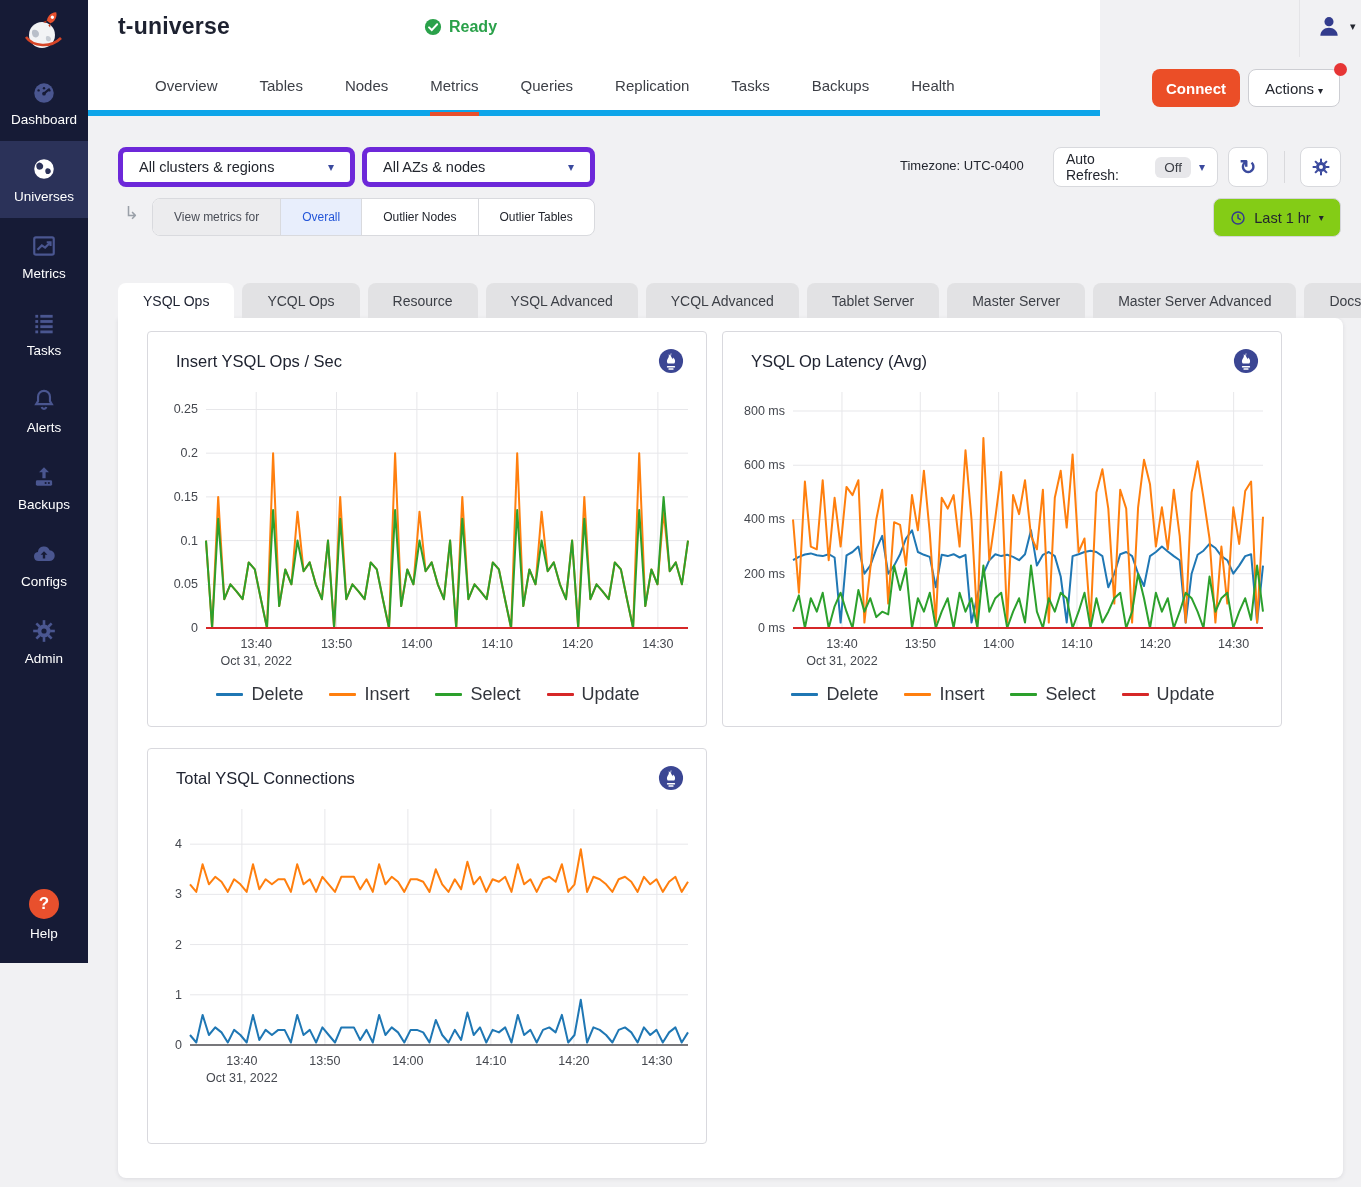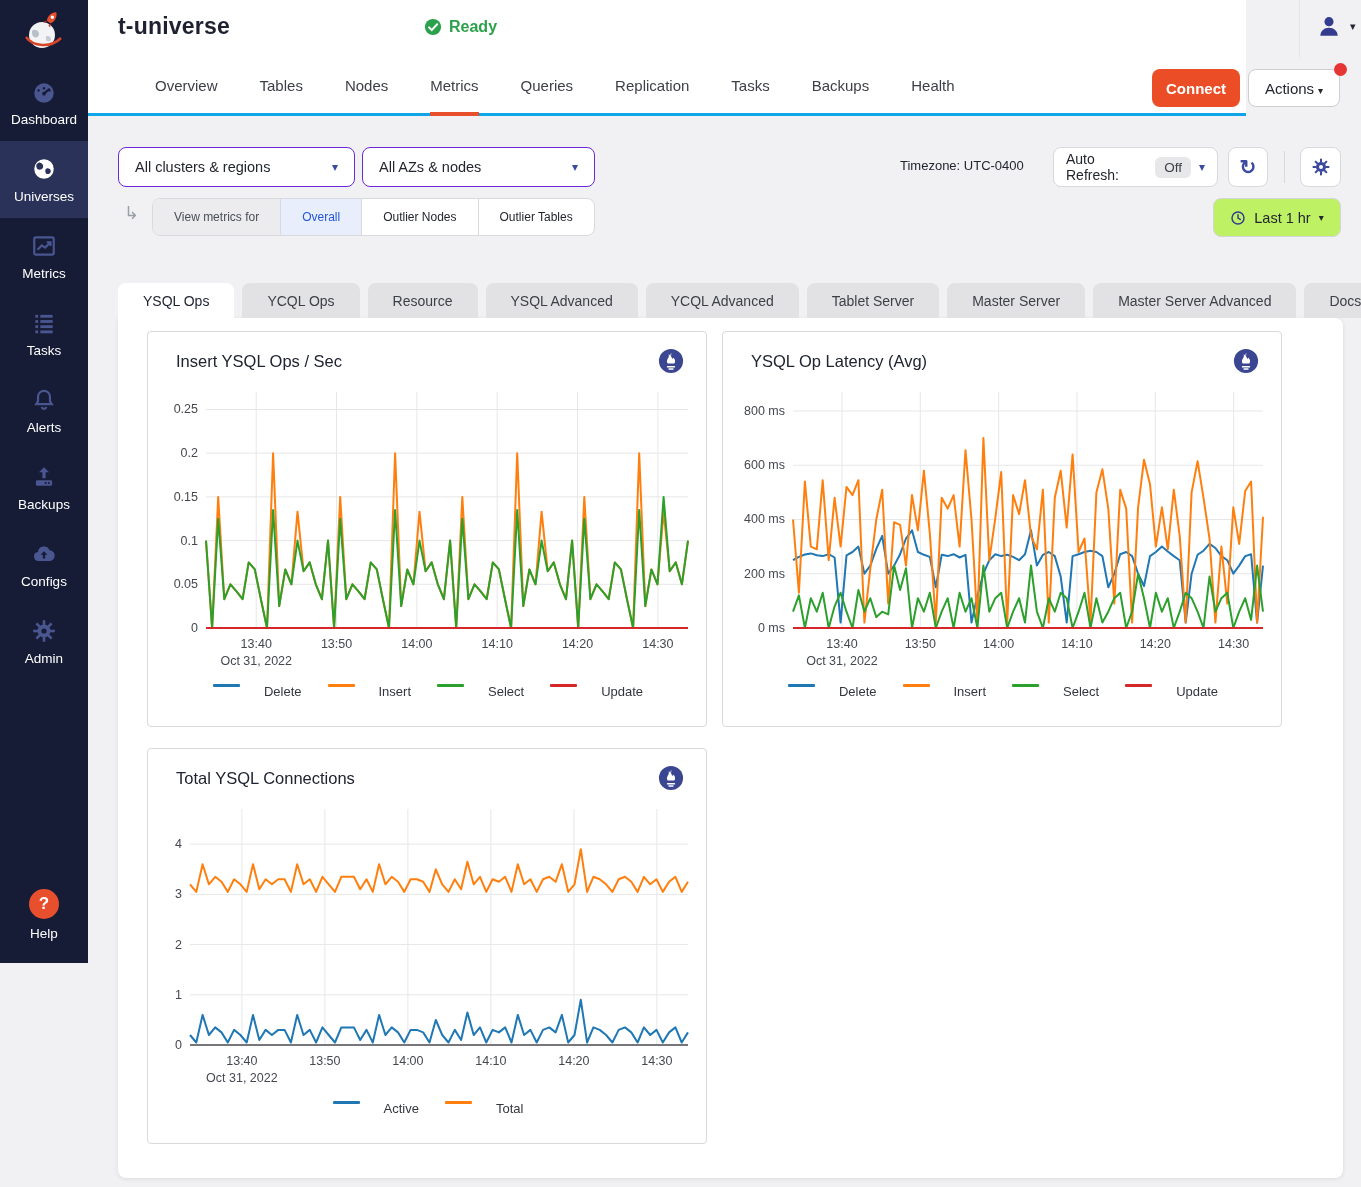--- a/index.html
+++ b/index.html
@@ -9,63 +9,63 @@
   
   .sidebar { position:absolute; left:0; top:0; width:88px; height:963px; background:#161b36; display:flex; flex-direction:column; align-items:center; z-index:5; }
   .logo { width:88px; height:64px; display:flex; align-items:center; justify-content:center; cursor:pointer; }
   .side-item { width:88px; height:77px; display:flex; flex-direction:column; align-items:center; justify-content:center; gap:7px; cursor:pointer; color:#fff; font-size:13.5px; text-decoration:none; }
   .side-item .sicon { height:26px; display:flex; align-items:center; }
   .side-item.active { background:#2b3259; }
   .side-item.help { margin-top:auto; margin-bottom:10px; }
   .help-circle { width:30px; height:30px; border-radius:50%; background:#e8502d; color:#fff; font-weight:bold; font-size:17px; display:flex; align-items:center; justify-content:center; }
 
   
-  .topbar { position:absolute; left:88px; top:0; width:1158px; height:116px; background:#fff; border-bottom:3px solid #0ea5e9; }
+  .topbar { position:absolute; left:88px; top:0; width:1012px; height:116px; background:#fff; border-bottom:6px solid #0ea5e9; }
   .uni-title { position:absolute; left:30px; top:13px; font-size:23px; font-weight:bold; color:#1d2130; letter-spacing:.2px; }
   .ready-badge { position:absolute; left:336px; top:18px; display:flex; align-items:center; gap:7px; color:#2aa14a; font-weight:bold; font-size:16px; }
   .hdr-divider { position:absolute; left:1211px; top:0; width:1px; height:57px; background:#e4e4e7; }
   .avatar-wrap { position:absolute; left:1228px; top:13px; display:flex; align-items:center; gap:8px; cursor:pointer; }
   .avatar-caret { font-size:11px; color:#23262e; }
   .nav-tabs { position:absolute; left:30px; top:57px; height:59px; display:flex; gap:42px; align-items:stretch;margin-left:37px; }
   .nav-tab { display:flex; align-items:center; font-size:15px; color:#3c3f46; cursor:pointer; border-bottom:4px solid transparent; padding-top:2px; }
   .nav-tab.active { border-bottom-color:#e8502d; }
   .btn-connect { position:absolute; left:1064px; top:69px; width:88px; height:38px; background:#eb4e27; color:#fff; font-weight:bold; font-size:15px; border:none; border-radius:8px; cursor:pointer; }
   .btn-actions { position:absolute; left:1160px; top:69px; width:92px; height:38px; background:#fff; color:#23262e; font-size:15px; border:1px solid #cdced3; border-radius:8px; cursor:pointer; }
   .btn-actions .caret { font-size:10px; margin-left:4px; }
   .actions-dot { position:absolute; left:1246px; top:63px; width:13px; height:13px; border-radius:50%; background:#e63535; }
 
   
-  .select-box { position:absolute; height:40px; background:#fff; border:1px solid #6d28d9; border-radius:8px; display:flex; align-items:center; justify-content:space-between; padding:0 16px; font-size:14.5px; cursor:pointer; }
+  .select-box { position:absolute; height:40px; background:#fff; border:5px solid #6d28d9; border-radius:8px; display:flex; align-items:center; justify-content:space-between; padding:0 16px; font-size:14.5px; cursor:pointer; }
   .select-caret { color:#3b4a9e; font-size:12px; }
   .tz-label { position:absolute; left:900px; top:158px; font-size:13px; color:#23262e; }
   .auto-refresh { position:absolute; left:1053px; top:147px; width:165px; height:40px; background:#fff; border:1px solid #d8d9dd; border-radius:8px; display:flex; align-items:center; gap:8px; padding:0 12px; font-size:14px; cursor:pointer; }
   .off-pill { background:#e7e7ea; border-radius:6px; padding:3px 9px; font-size:13.5px; color:#3c3f46; }
   .icon-btn { position:absolute; width:41px; height:40px; background:#fff; border:1px solid #d8d9dd; border-radius:8px; display:flex; align-items:center; justify-content:center; cursor:pointer; color:#3b4a9e; }
   .refresh-glyph { font-size:20px; font-weight:bold; line-height:1; }
   .tool-divider { position:absolute; left:1284px; top:151px; width:1px; height:32px; background:#d9d9dc; }
   .hook-arrow { position:absolute; left:124px; top:202px; font-size:18px; color:#9aa0a8; }
   .segmented { position:absolute; left:152px; top:198px; height:38px; display:flex; border:1px solid #d9dade; border-radius:8px; overflow:hidden; background:#fff; }
   .seg-item { display:flex; align-items:center; padding:0 21px; font-size:12px; border-right:1px solid #d9dade; color:#23262e; cursor:pointer; }
   .seg-item:last-child { border-right:none; }
   .seg-label { background:#ececee; color:#4a4e57; cursor:default; }
   .seg-item.active { background:#e8eefc; color:#2456d9; }
-  .last-range { position:absolute; left:1213px; top:198px; width:128px; height:39px; background:#bef264; border:1px solid #d4d5d9; border-radius:8px; display:flex; align-items:center; justify-content:center; gap:8px; font-size:14.5px; cursor:pointer; }
+  .last-range { position:absolute; left:1213px; top:198px; width:128px; height:39px; background:#84cc16; border:1px solid #d4d5d9; border-radius:8px; display:flex; align-items:center; justify-content:center; gap:8px; font-size:14.5px; cursor:pointer; }
   .last-range .caret { font-size:10px; }
 
   
   .metric-tabs { position:absolute; left:118px; top:283px; height:35px; display:flex; gap:8px; z-index:3; }
   .mtab { display:flex; align-items:center; padding:0 25px; font-size:14px; color:#3c3f46; background:#e2e2e4; border-radius:8px 8px 0 0; cursor:pointer; white-space:nowrap; }
   .mtab.active { background:#fff; color:#1d2130; }
   .panel { position:absolute; left:118px; top:318px; width:1225px; height:860px; background:#fff; border-radius:0 8px 8px 8px; box-shadow:0 1px 4px rgba(40,40,60,.10); }
   .card { position:absolute; width:560px; height:396px; background:#fff; border:1px solid #d9d9de; border-radius:4px; }
   .card-head { display:flex; align-items:center; justify-content:space-between; padding:16px 22px 0 28px; }
   .card-title { font-size:16.5px; color:#202431; }
   .chart-mount { position:absolute; left:12px; top:54px; width:536px; }
   .legend { display:flex; justify-content:center; gap:26px; margin-top:10px; }
-  .lg { display:flex; align-items:flex-start; gap:24px; font-size:13px; color:#33363d; cursor:pointer; }
+  .lg { display:flex; align-items:center; gap:8px; font-size:18px; color:#33363d; cursor:pointer; }
   .lg-line { width:27px; height:3px; border-radius:1px; display:inline-block; }
   text.tick { font-family:"Liberation Sans",sans-serif; font-size:12.5px; fill:#45484f; }
 </style>
 </head>
 <body>
 
 <div class="sidebar">
   <div class="logo">
     <svg width="48" height="48" viewBox="0 0 48 48">
       <circle cx="22" cy="27" r="13" fill="#f2f3f5"></circle>
@@ -443,24 +443,15 @@
           <line x1="30" x2="528" y1="191.7872340425532" y2="191.7872340425532" stroke="#e7e7ea" stroke-width="1"></line>
           <text x="22" y="195.7872340425532" text-anchor="end" class="tick">1</text>
           <line x1="30" x2="528" y1="141.5744680851064" y2="141.5744680851064" stroke="#e7e7ea" stroke-width="1"></line>
           <text x="22" y="145.5744680851064" text-anchor="end" class="tick">2</text>
           <line x1="30" x2="528" y1="91.3617021276596" y2="91.3617021276596" stroke="#e7e7ea" stroke-width="1"></line>
           <text x="22" y="95.3617021276596" text-anchor="end" class="tick">3</text>
           <line x1="30" x2="528" y1="41.148936170212764" y2="41.148936170212764" stroke="#e7e7ea" stroke-width="1"></line>
           <text x="22" y="45.148936170212764" text-anchor="end" class="tick">4</text>
           <polyline points="30.0,232.0 36.3,239.5 42.6,211.9 48.9,232.0 55.2,224.4 61.5,229.4 67.8,239.5 74.1,226.9 80.4,232.0 86.7,239.5 93.0,211.9 99.3,237.0 105.6,226.9 111.9,232.0 118.3,226.9 124.6,226.9 130.9,239.5 137.2,211.9 143.5,232.0 149.8,226.9 156.1,239.5 162.4,224.4 168.7,232.0 175.0,239.5 181.3,224.4 187.6,224.4 193.9,224.4 200.2,237.0 206.5,226.9 212.8,239.5 219.1,211.9 225.4,232.0 231.7,224.4 238.0,229.4 244.3,239.5 250.6,226.9 256.9,226.9 263.2,229.4 269.5,239.5 275.8,216.9 282.2,232.0 288.5,239.5 294.8,226.9 301.1,237.0 307.4,209.4 313.7,232.0 320.0,224.4 326.3,239.5 332.6,226.9 338.9,229.4 345.2,224.4 351.5,239.5 357.8,211.9 364.1,232.0 370.4,226.9 376.7,239.5 383.0,226.9 389.3,224.4 395.6,229.4 401.9,211.9 408.2,239.5 414.5,232.0 420.8,196.8 427.1,239.5 433.4,224.4 439.7,226.9 446.1,232.0 452.4,239.5 458.7,226.9 465.0,224.4 471.3,229.4 477.6,239.5 483.9,224.4 490.2,232.0 496.5,226.9 502.8,239.5 509.1,229.4 515.4,224.4 521.7,239.5 528.0,229.4" fill="none" stroke="#1f77b4" stroke-width="2" stroke-linejoin="round"></polyline>
           <polyline points="30.0,81.3 36.3,88.9 42.6,61.2 48.9,81.3 55.2,73.8 61.5,78.8 67.8,88.9 74.1,76.3 80.4,81.3 86.7,88.9 93.0,61.2 99.3,86.3 105.6,76.3 111.9,81.3 118.3,76.3 124.6,76.3 130.9,88.9 137.2,61.2 143.5,81.3 149.8,76.3 156.1,88.9 162.4,73.8 168.7,81.3 175.0,88.9 181.3,73.8 187.6,73.8 193.9,73.8 200.2,86.3 206.5,76.3 212.8,88.9 219.1,61.2 225.4,81.3 231.7,73.8 238.0,78.8 244.3,88.9 250.6,76.3 256.9,76.3 263.2,78.8 269.5,88.9 275.8,66.3 282.2,81.3 288.5,88.9 294.8,76.3 301.1,86.3 307.4,58.7 313.7,81.3 320.0,73.8 326.3,88.9 332.6,76.3 338.9,78.8 345.2,73.8 351.5,88.9 357.8,61.2 364.1,81.3 370.4,76.3 376.7,88.9 383.0,76.3 389.3,73.8 395.6,78.8 401.9,61.2 408.2,88.9 414.5,81.3 420.8,46.2 427.1,88.9 433.4,73.8 439.7,76.3 446.1,81.3 452.4,88.9 458.7,76.3 465.0,73.8 471.3,78.8 477.6,88.9 483.9,73.8 490.2,81.3 496.5,76.3 502.8,88.9 509.1,78.8 515.4,73.8 521.7,88.9 528.0,78.8" fill="none" stroke="#ff7f0e" stroke-width="2" stroke-linejoin="round"></polyline>
-        </svg><div class="legend">
-          <span class="lg">
-            <span class="lg-line" style="background: rgb(31, 119, 180);"></span>
-            <span>Active</span>
-          </span>
-          <span class="lg">
-            <span class="lg-line" style="background: rgb(255, 127, 14);"></span>
-            <span>Total</span>
-          </span>
-        </div></div>
+        </svg></div>
   </div>
 </div>
 
 </body></html>

